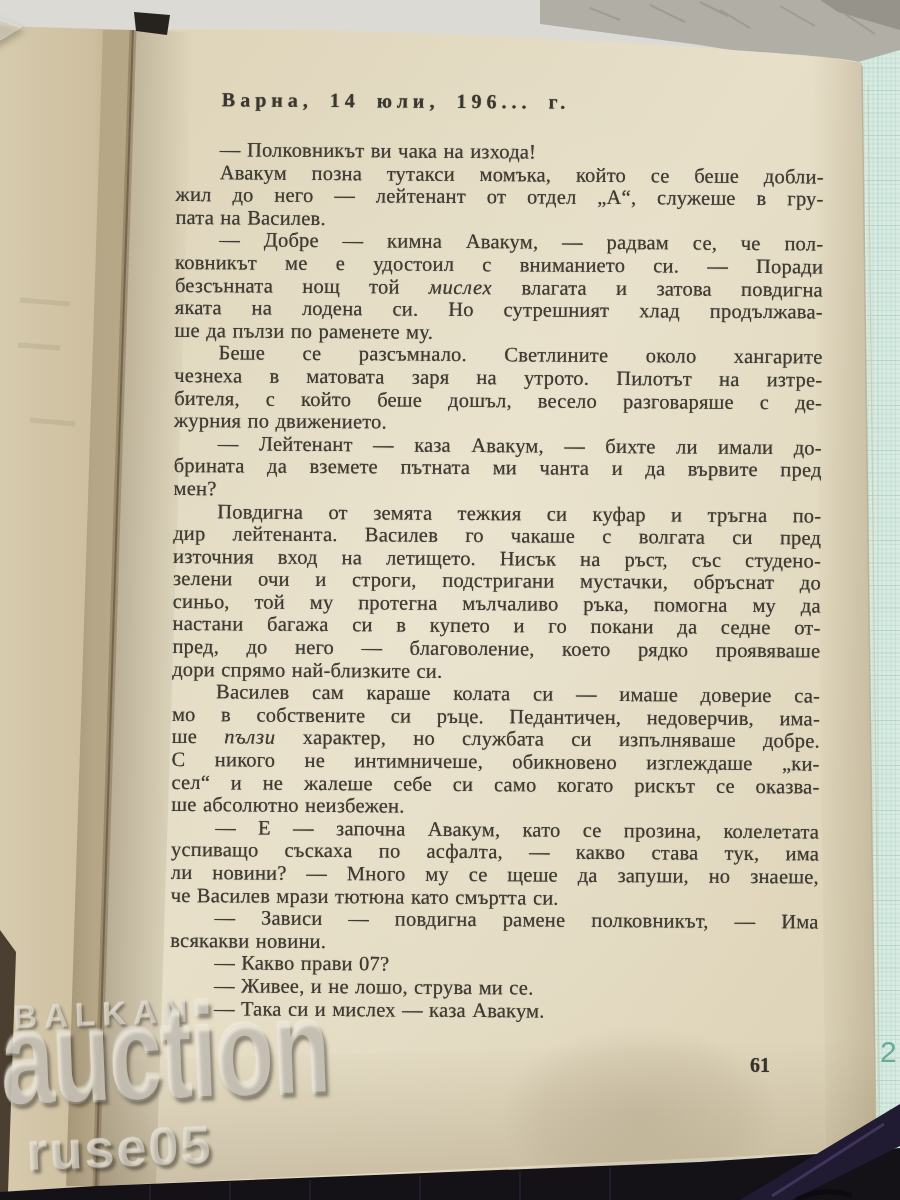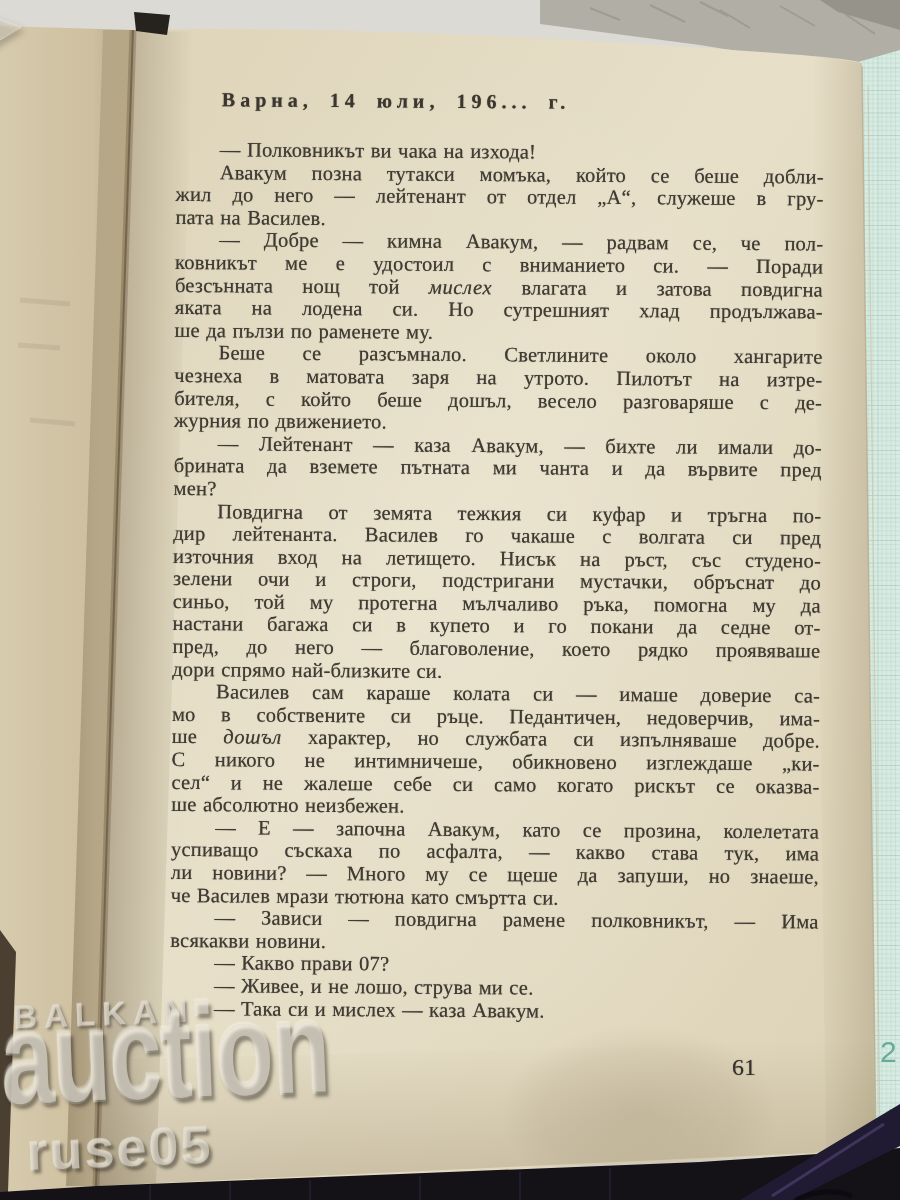--- a/index.html
+++ b/index.html
@@ -22,22 +22,22 @@
     font-size:20.5px;line-height:22.6px;color:#3f3b33;
     letter-spacing:.2px;word-spacing:1px;
     text-shadow:0 0 .8px rgba(63,59,51,.75);
     transform:rotate(.4deg);transform-origin:left top;
   }
   .line{height:22.6px;text-align:justify;text-align-last:justify;white-space:normal;}
   .line.first{text-indent:44px;}
   .line.last{text-align-last:left;}
   .line i{font-style:italic;letter-spacing:.6px;}
   .page-number{
-    position:absolute;left:732px;top:1054px;
-    font-size:24px;font-weight:normal;color:#36332c;
+    position:absolute;left:750px;top:1054px;
+    font-size:20px;font-weight:bold;color:#36332c;
     text-shadow:0 0 1px rgba(54,51,44,.7);
   }
   
   .wm{
     position:absolute;left:0;top:0;width:900px;height:1200px;
     transform:rotate(-2.2deg);transform-origin:20px 1090px;
     font-family:"Liberation Sans","DejaVu Sans",sans-serif;
     pointer-events:none;
   }
   .wm-top{
@@ -189,21 +189,21 @@
       <div class="line first">Повдигна от земята тежкия си куфар и тръгна по-</div>
       <div class="line">дир лейтенанта. Василев го чакаше с волгата си пред</div>
       <div class="line">източния вход на летището. Нисък на ръст, със студено-</div>
       <div class="line">зелени очи и строги, подстригани мустачки, обръснат до</div>
       <div class="line">синьо, той му протегна мълчаливо ръка, помогна му да</div>
       <div class="line">настани багажа си в купето и го покани да седне от-</div>
       <div class="line">пред, до него — благоволение, което рядко проявяваше</div>
       <div class="line last">дори спрямо най-близките си.</div>
       <div class="line first">Василев сам караше колата си — имаше доверие са-</div>
       <div class="line">мо в собствените си ръце. Педантичен, недоверчив, има-</div>
-      <div class="line">ше <i>дошъл</i> характер, но службата си изпълняваше добре.</div>
+      <div class="line">ше <i>пълзи</i> характер, но службата си изпълняваше добре.</div>
       <div class="line">С никого не интимничеше, обикновено изглеждаше „ки-</div>
       <div class="line">сел“ и не жалеше себе си само когато рискът се оказва-</div>
       <div class="line last">ше абсолютно неизбежен.</div>
       <div class="line first">— Е — започна Авакум, като се прозина, колелетата</div>
       <div class="line">успиващо съскаха по асфалта, — какво става тук, има</div>
       <div class="line">ли новини? — Много му се щеше да запуши, но знаеше,</div>
       <div class="line last">че Василев мрази тютюна като смъртта си.</div>
       <div class="line first">— Зависи — повдигна рамене полковникът, — Има</div>
       <div class="line last">всякакви новини.</div>
       <div class="line first last">— Какво прави 07?</div>

